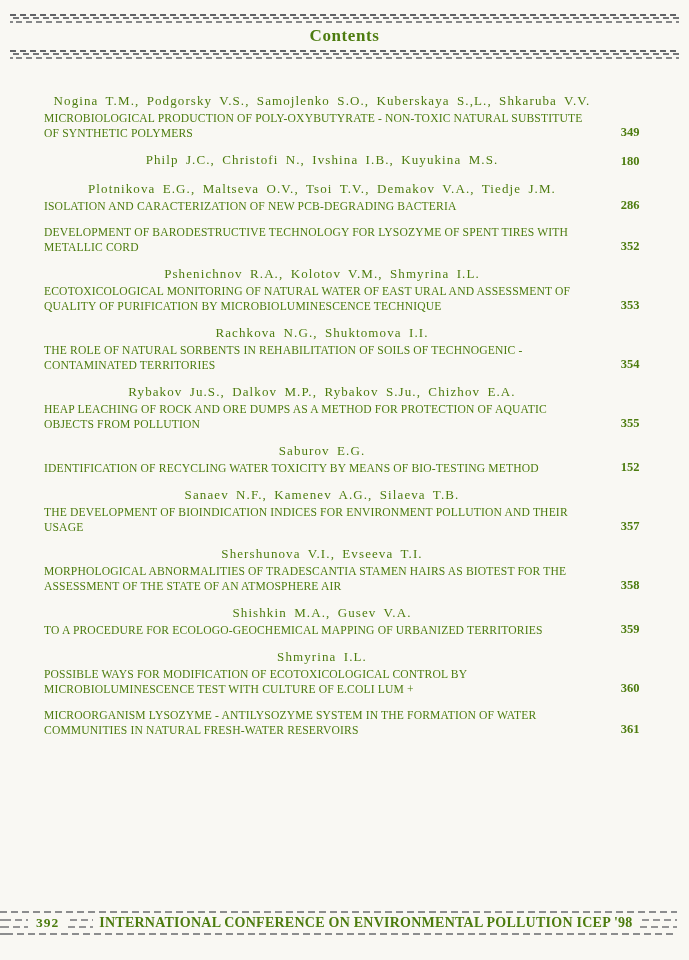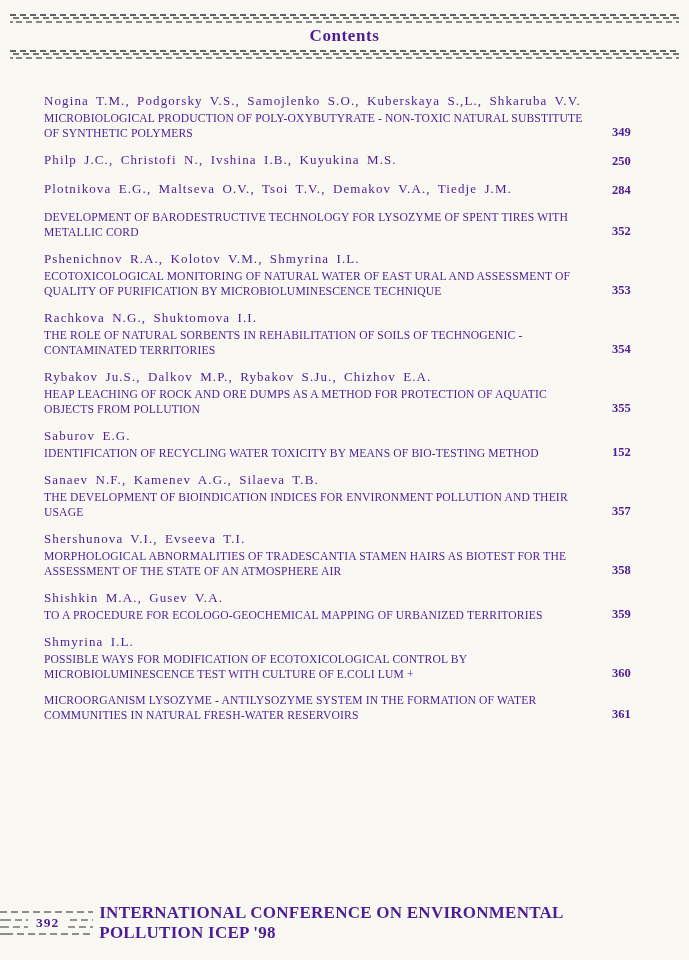--- a/index.html
+++ b/index.html
@@ -7,21 +7,21 @@
     padding: 0;
     background: #d8d7d3;
   }
   .page {
     position: relative;
     width: 689px;
     height: 960px;
     margin: 0 auto;
     background: #f9f8f3;
     font-family: "Liberation Serif", serif;
-    color: #4c1d95;
+    color: #4d7c0f;
     overflow: hidden;
     box-sizing: border-box;
   }
   
   .hatch {
     height: 9px;
     margin: 0 10px;
     background-image:
       repeating-linear-gradient(90deg, rgba(72,74,78,.85) 0 6px, transparent 6px 10px),
       repeating-linear-gradient(90deg, rgba(72,74,78,.75) 0 6px, transparent 6px 10px),
@@ -52,32 +52,33 @@
     flex: 1;
     padding-right: 12px;
     max-width: 556px;
   }
   .authors {
     font-size: 13px;
     letter-spacing: 1.1px;
     word-spacing: 3px;
     line-height: 16px;
     margin-bottom: 2px;
+    text-align: center;
   }
   .title {
     font-weight: normal;
     font-size: 11.6px;
     letter-spacing: 0.15px;
     line-height: 15px;
   }
   .pageno {
     font-weight: bold;
     font-size: 12.5px;
     width: 36px;
-    text-align: left;
+    text-align: center;
     padding-bottom: 1px;
     flex: none;
   }
   footer {
     position: absolute;
     left: 0;
     right: 12px;
     bottom: 24px;
     height: 26px;
     display: flex;
@@ -97,21 +98,21 @@
     background: #f9f8f3;
     font-weight: bold;
     font-size: 13.5px;
     letter-spacing: 1px;
   }
   .conf {
     margin-left: 26px;
     padding: 1px 6px;
     background: #f9f8f3;
     font-weight: bold;
-    font-size: 17px;
+    font-size: 14px;
     letter-spacing: 0.25px;
   }
 </style>
 </head>
 <body>
 
 <div class="page">
 
   <header>
     <div class="hatch"></div>
@@ -126,28 +127,29 @@
         <div class="authors">Nogina T.M., Podgorsky V.S., Samojlenko S.O., Kuberskaya S.,L., Shkaruba V.V.</div>
         <div class="title">MICROBIOLOGICAL PRODUCTION OF POLY-OXYBUTYRATE - NON-TOXIC NATURAL SUBSTITUTE OF SYNTHETIC POLYMERS</div>
       </div>
       <div class="pageno">349</div>
     </div>
 
     <div class="entry">
       <div class="entry-body">
         <div class="authors">Philp J.C., Christofi N., Ivshina I.B., Kuyukina M.S.</div>
       </div>
-      <div class="pageno">250</div>
+      <div class="pageno">180</div>
     </div>
 
     <div class="entry">
       <div class="entry-body">
         <div class="authors">Plotnikova E.G., Maltseva O.V., Tsoi T.V., Demakov V.A., Tiedje J.M.</div>
-      </div>
-      <div class="pageno">284</div>
+        <div class="title">ISOLATION AND CARACTERIZATION OF NEW PCB-DEGRADING BACTERIA</div>
+      </div>
+      <div class="pageno">286</div>
     </div>
 
     <div class="entry">
       <div class="entry-body">
         <div class="title">DEVELOPMENT OF BARODESTRUCTIVE TECHNOLOGY FOR LYSOZYME OF SPENT TIRES WITH METALLIC CORD</div>
       </div>
       <div class="pageno">352</div>
     </div>
 
     <div class="entry">

